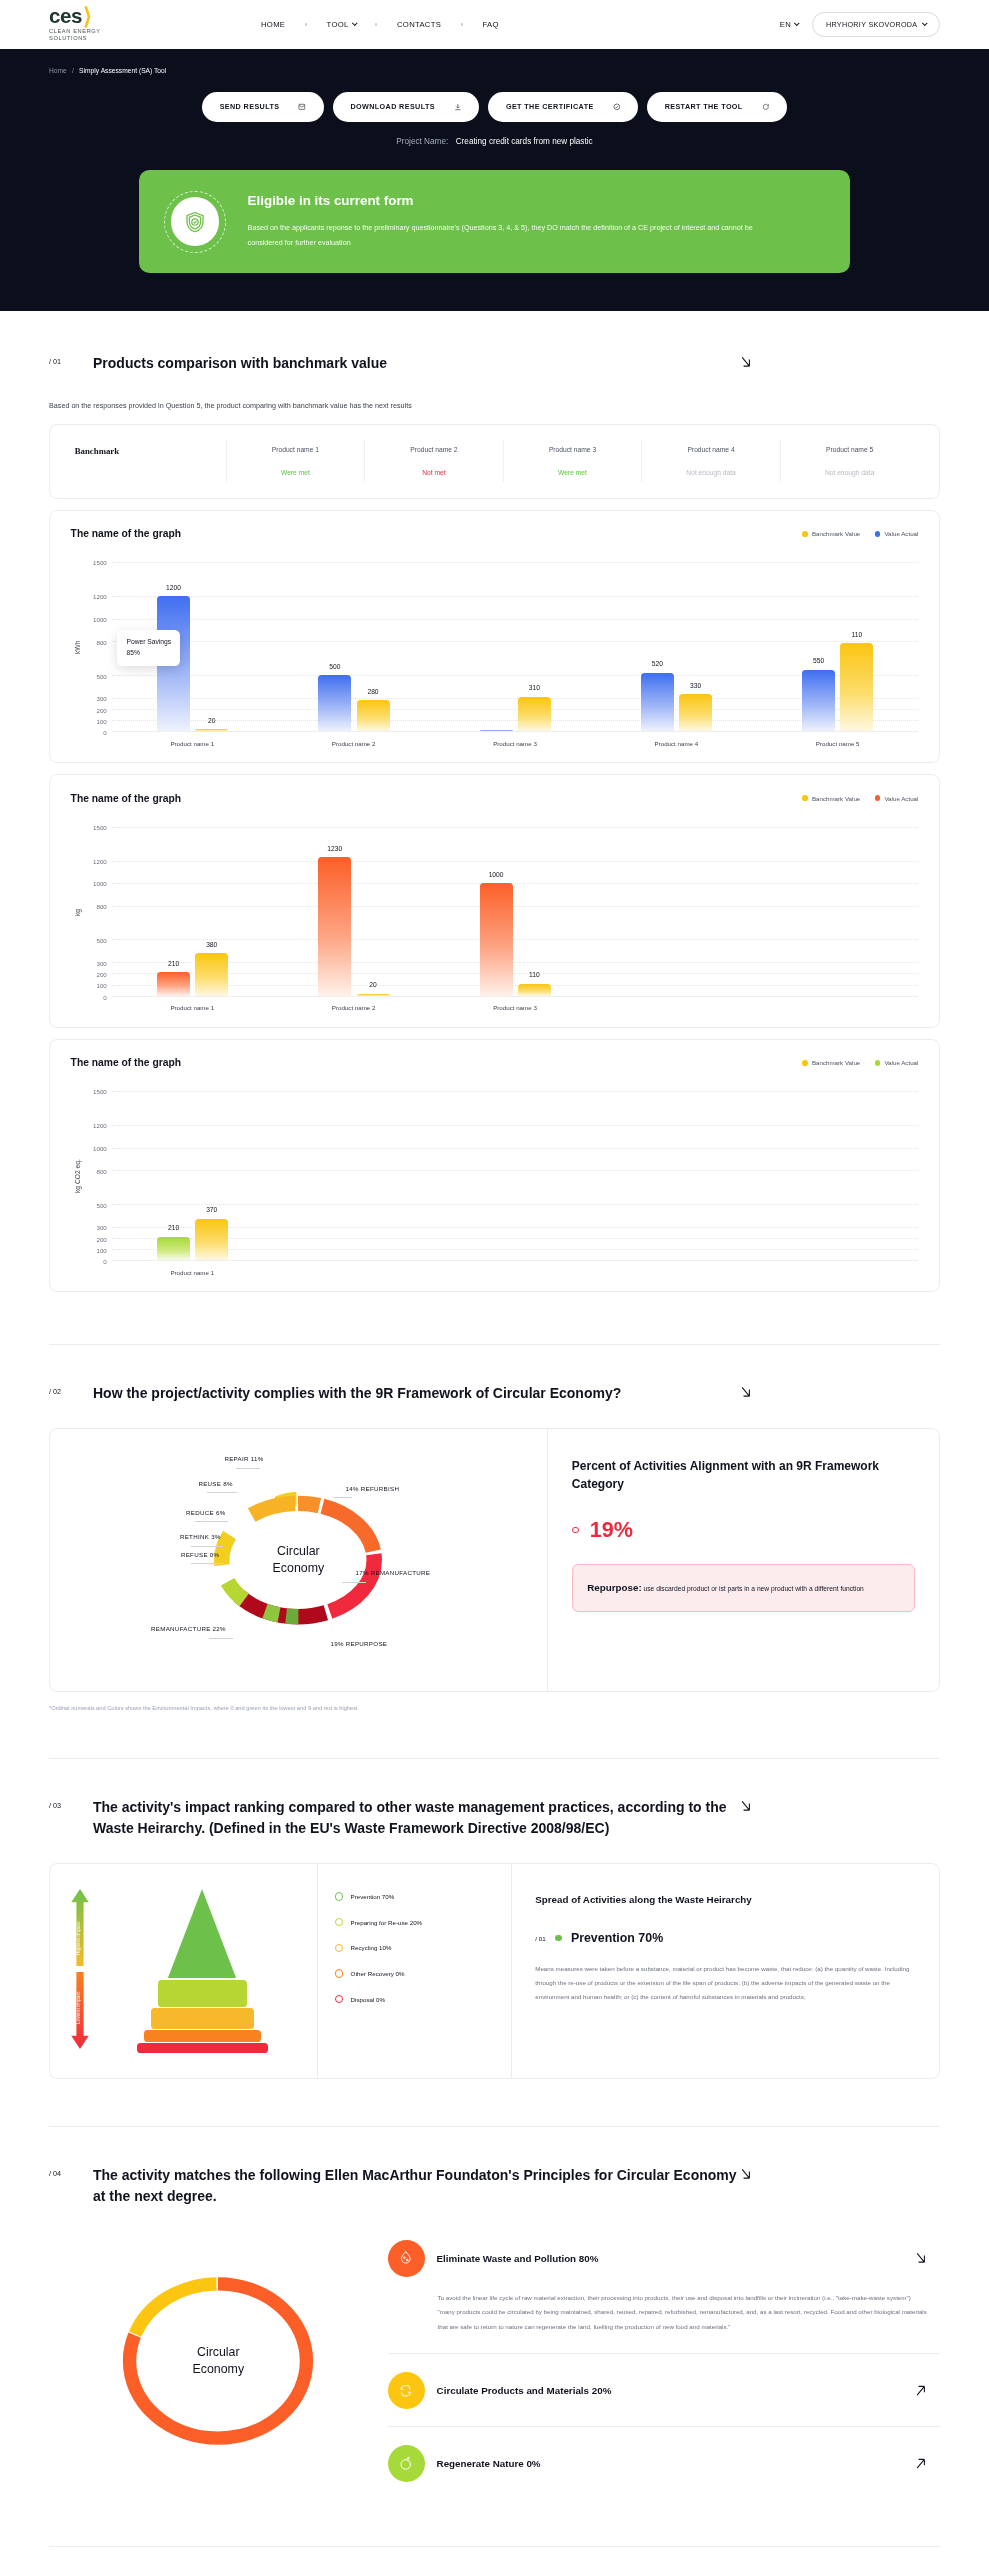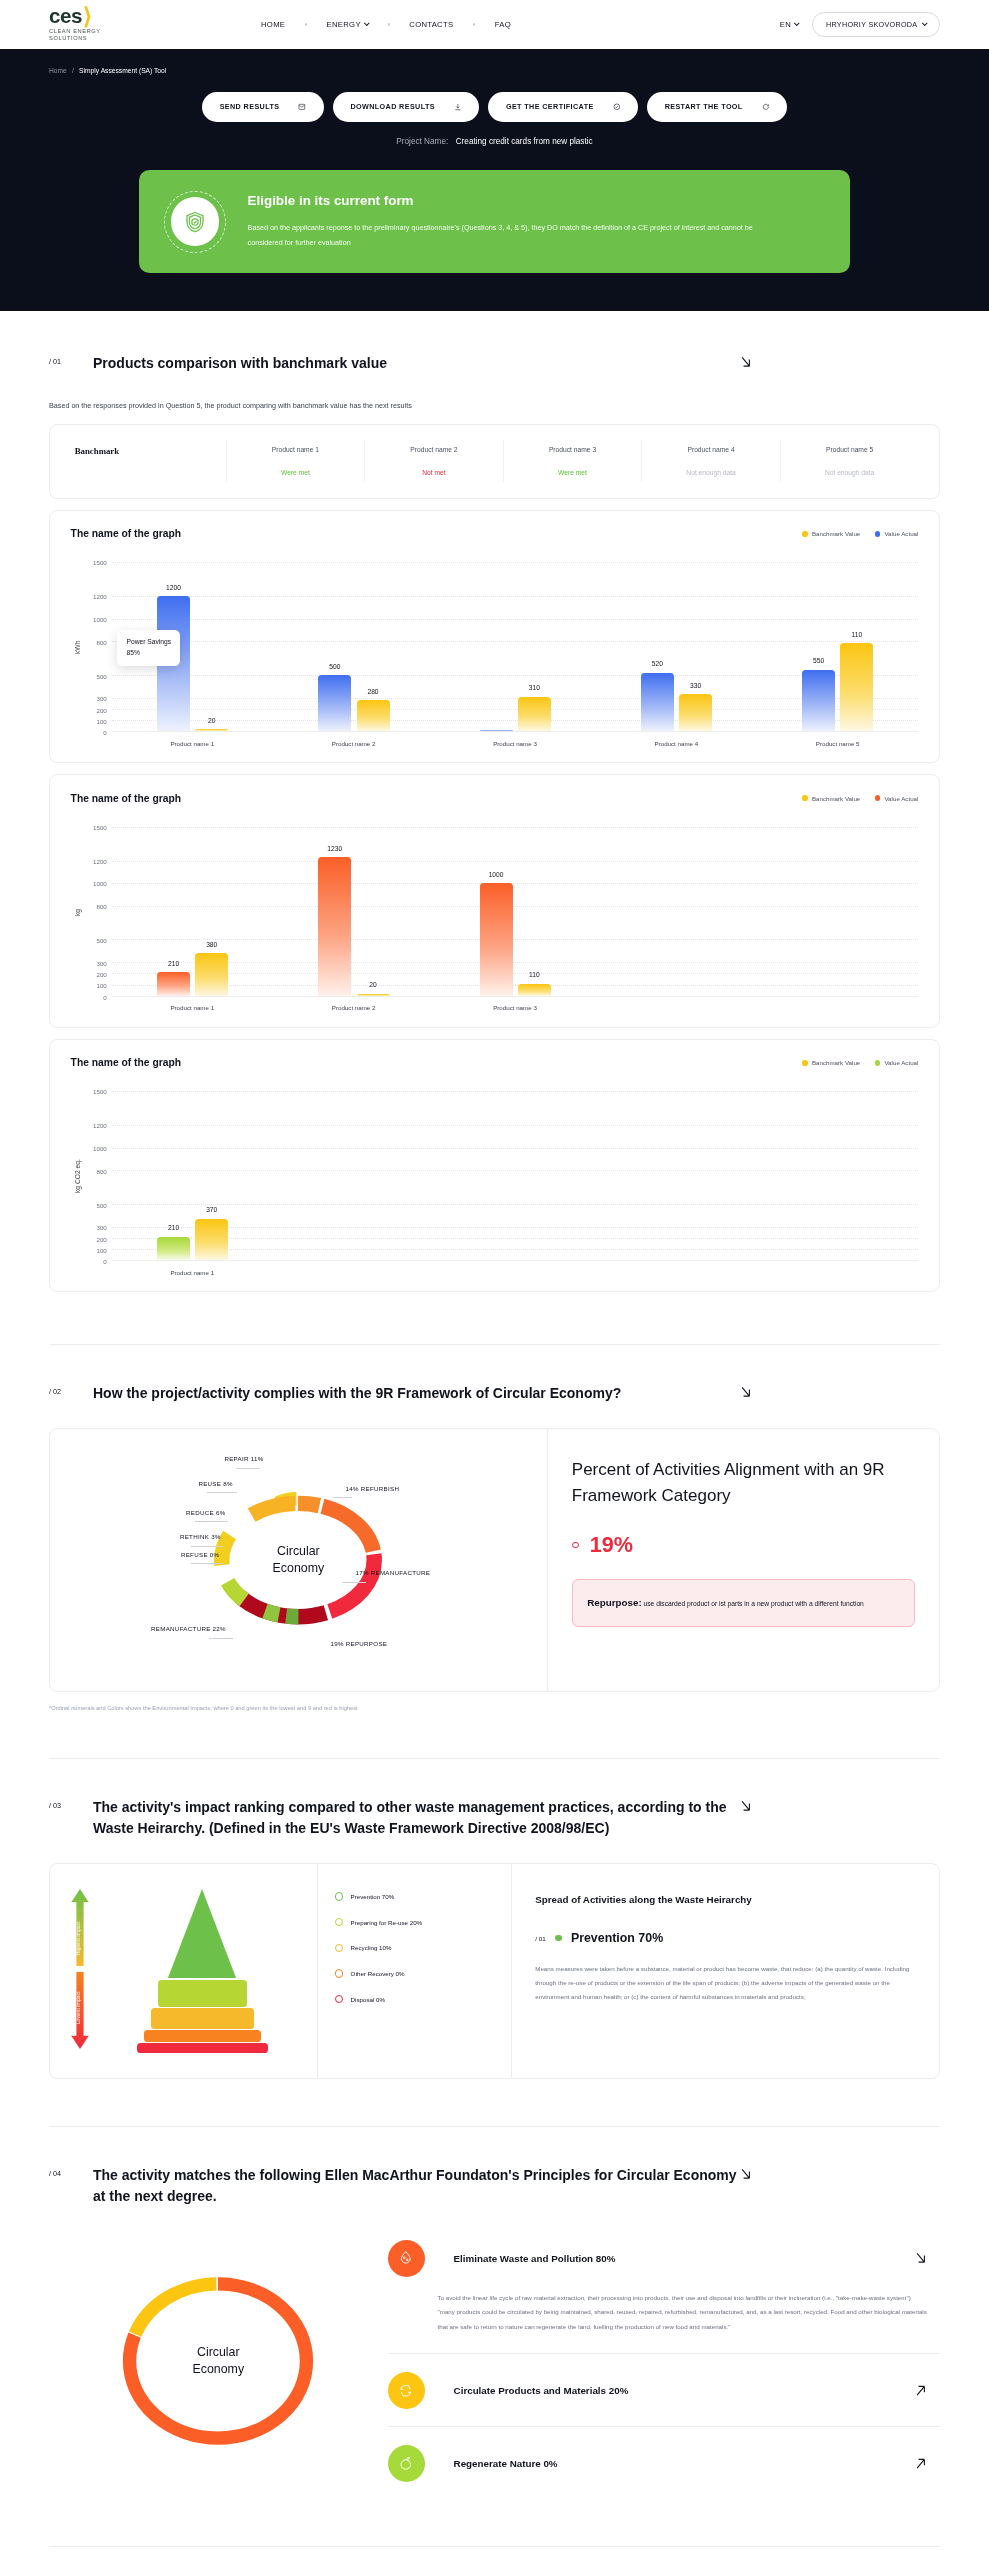--- a/index.html
+++ b/index.html
@@ -106,21 +106,21 @@
   .tip { position: absolute; background: #fff; border-radius: 5.2px; box-shadow: 0 3.1px 11.3px rgba(0,0,0,.14); padding: 7.2px 9.3px; font-size: 6.7px; line-height: 1.6; z-index: 5; }
 
   
   .two-col { display: flex; margin-top: 14.4px; }
   .col-l { flex: 0 0 56%; border-right: 0.5px solid #ececec; padding: 28px 20.6px; display: flex; justify-content: center; }
   .col-r { flex: 1; padding: 28px 24px; }
   .donut-wrap { position: relative; width: 268px; height: 206px; }
   .dcenter { position: absolute; top: 50%; left: 50%; transform: translate(-50%,-50%); text-align: center; font-size: 12.4px; line-height: 1.4; }
   .dlabel { position: absolute; font-size: 6.2px; letter-spacing: 0.3px; color: #11141f; white-space: nowrap; }
   .dline { position: absolute; height: 0.5px; background: #cfd2d8; }
-  .r-title { font-size: 17px; font-weight: 400; line-height: 1.5; }
+  .r-title { font-size: 12px; font-weight: 700; line-height: 1.5; }
   .big-pct { font-size: 21.6px; font-weight: 700; color: #f0293c; margin: 24px 0 20.6px; display: flex; align-items: center; gap: 11.3px; }
   .big-pct .dot { width: 6.7px; height: 6.7px; border: 1.5px solid #f0293c; border-radius: 50%; }
   .note-box { background: #fdecee; border: 0.5px solid #f9b9c1; border-radius: 6.2px; padding: 13.4px 14.4px; font-size: 6.7px; line-height: 2; }
   .note-box b { font-size: 9.8px; font-weight: 600; }
   .footnote { font-size: 5.7px; color: #9aa0ad; margin: 13.4px 0 0; }
 
   
   .pyr-card { display: flex; margin-top: 14.4px; }
   .pyr-l { flex: 0 0 30%; padding: 25px 17.5px; display: flex; gap: 13.4px; }
   .pyr-m { flex: 0 0 22%; border-left: 0.5px solid #ececec; border-right: 0.5px solid #ececec; padding: 28px 17.5px; }
@@ -136,21 +136,21 @@
   .spread-h .sd { width: 6.7px; height: 6.7px; border-radius: 50%; background: #6dc14a; }
   .spread-h .t { font-size: 12.4px; font-weight: 600; }
   .spread-p { font-size: 6.2px; line-height: 2.3; color: #6b7080; }
 
   
   .emf { display: flex; margin-top: 15.5px; }
   .emf-l { flex: 0 0 38%; display: flex; align-items: center; justify-content: center; padding: 20.6px; }
   .emf-r { flex: 1; }
   .emf-row { border-top: 0.5px solid #ececec; padding: 17.5px 10.3px 17.5px 0; }
   .emf-row:first-child { border-top: none; }
-  .emf-head { display: flex; align-items: center; gap: 29px; }
+  .emf-head { display: flex; align-items: center; gap: 12px; }
   .emf-ico { width: 37px; height: 37px; border-radius: 50%; display: flex; align-items: center; justify-content: center; flex: 0 0 37px; }
   .emf-name { font-size: 9.8px; font-weight: 600; flex: 1; }
   .emf-body { font-size: 6.2px; line-height: 2.3; color: #6b7080; margin: 14.4px 0 2.1px 50px; }
 </style>
 </head>
 <body>
 
 <div class="wrap">
 
   <div class="topbar">
@@ -162,21 +162,21 @@
       <div class="logo-sub">
         <span>CLEAN ENERGY</span><br><span>SOLUTIONS</span>
       </div>
     </div>
     <div class="nav">
       <div class="nav-item">
           <span>HOME</span>
         </div>
       <span class="nav-dot"></span>
       <div class="nav-item">
-          <span>ENERGY</span>
+          <span>TOOL</span>
           <span class="caret"></span>
         </div>
       <span class="nav-dot"></span>
       <div class="nav-item">
           <span>CONTACTS</span>
         </div>
       <span class="nav-dot"></span>
       <div class="nav-item">
           <span>FAQ</span>
         </div>

